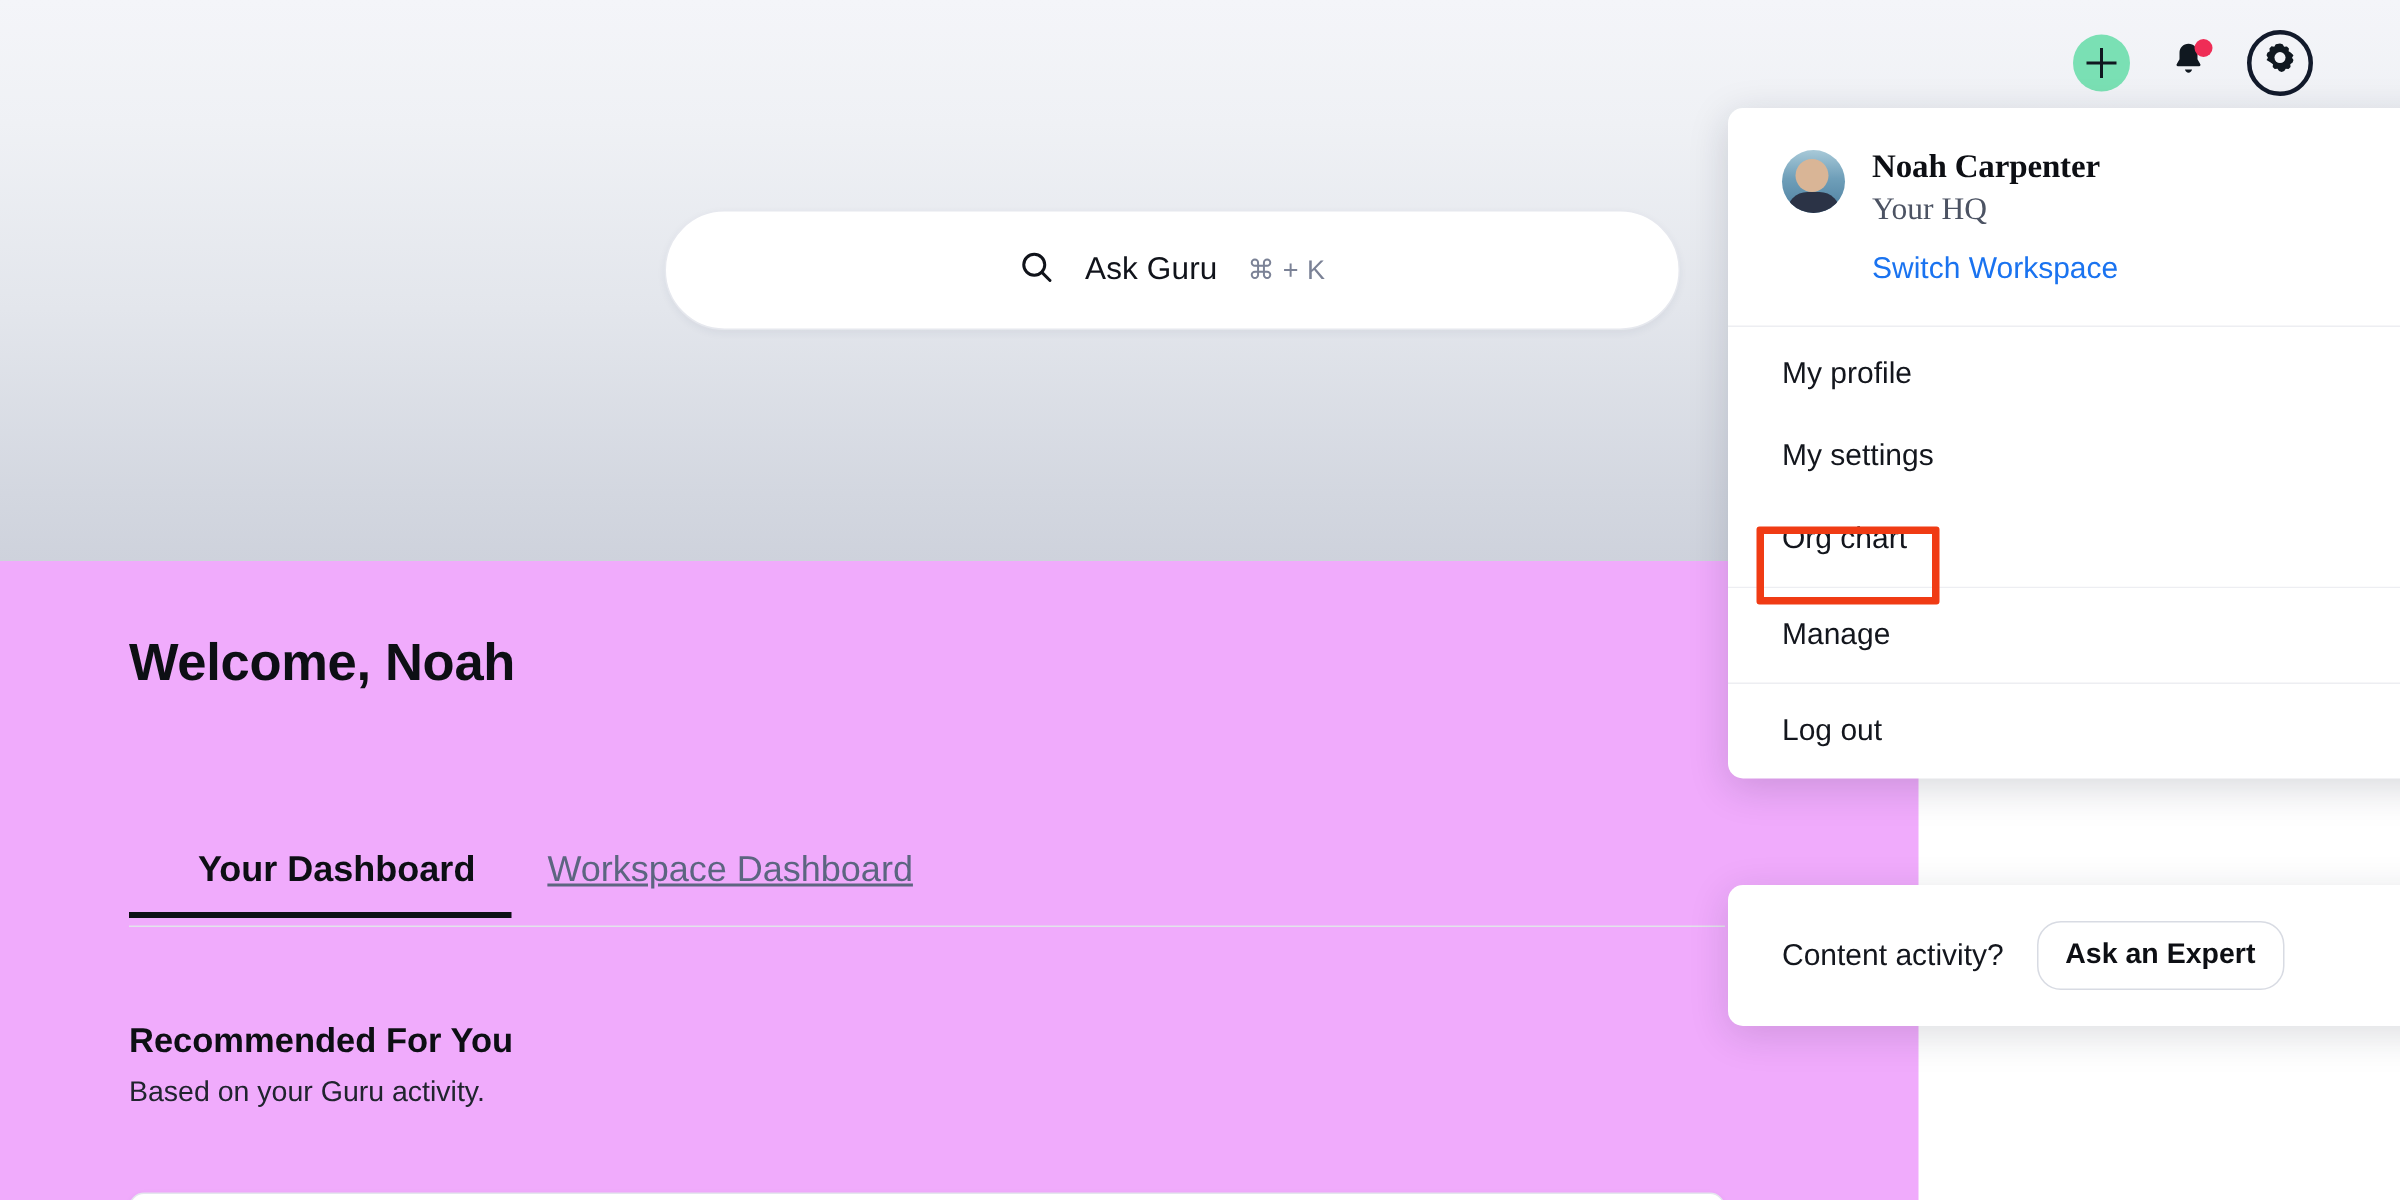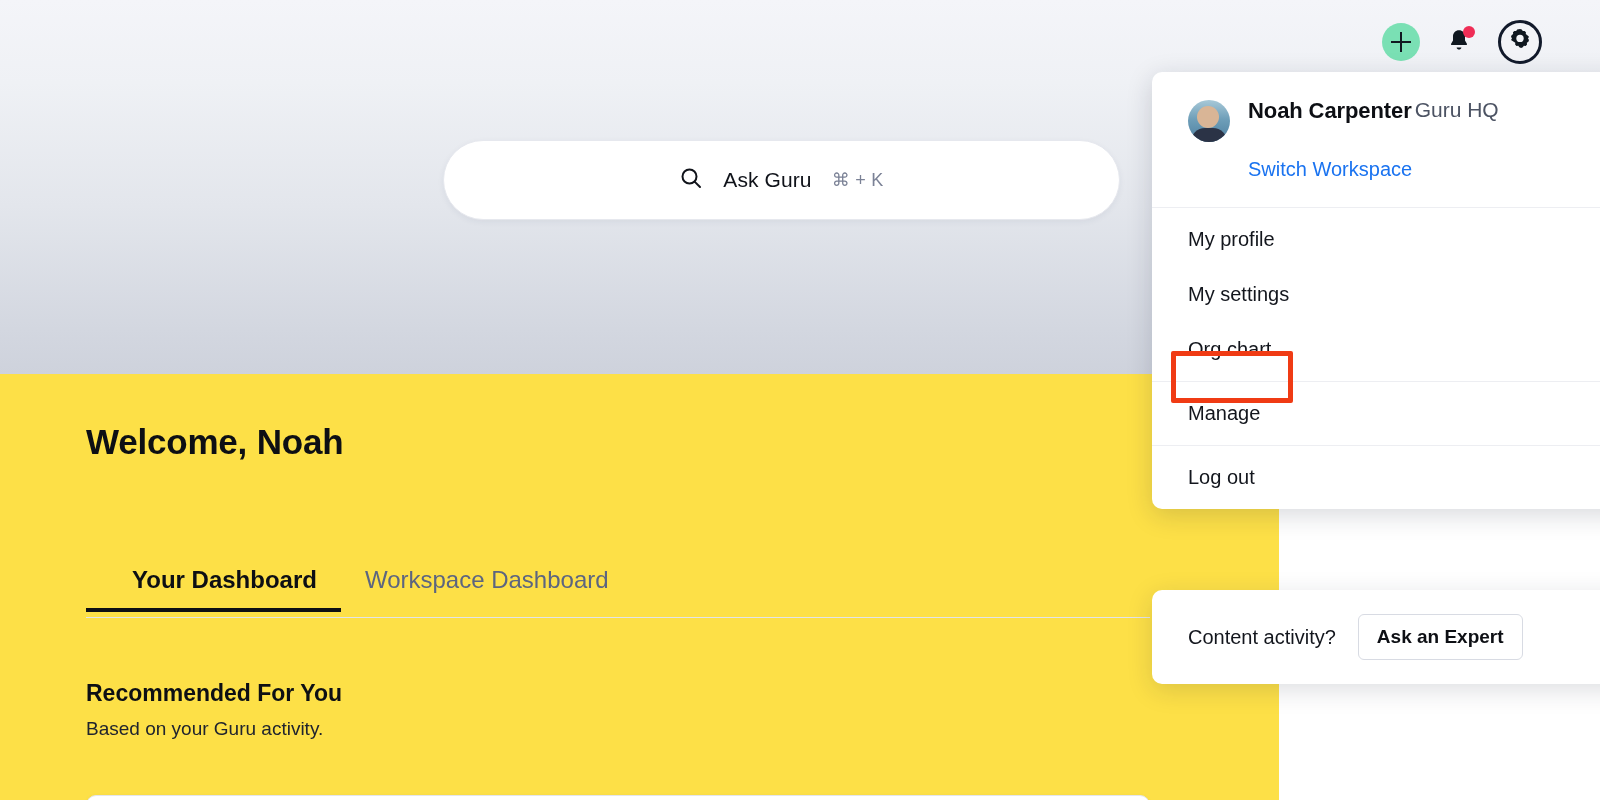--- a/index.html
+++ b/index.html
@@ -112,21 +112,21 @@
     letter-spacing: .3px;
   }
 
   
   .content {
     position: absolute;
     left: 0;
     top: 374px;
     width: 1279px;
     height: 426px;
-    background: #fde047;
+    background: #f0abfc;
   }
 
   .welcome-title {
     position: absolute;
     left: 86px;
     top: 48px;
     font-size: 35px;
     font-weight: bold;
     color: #0d0f14;
     letter-spacing: -.2px;
@@ -148,20 +148,21 @@
   }
   .tab:first-child { padding-left: 46px; }
   .tab.active {
     font-weight: bold;
     color: #0d0f14;
     border-bottom: 4px solid #0d0f14;
   }
   .tab.inactive {
     color: #5c6580;
     border-bottom: 4px solid transparent;
+    text-decoration: underline;
   }
 
   .tabs-divider {
     position: absolute;
     left: 86px;
     top: 243px;
     width: 1064px;
     height: 1px;
     background: #e2e4ea;
   }
@@ -234,21 +235,21 @@
     background: #d9b596;
   }
   .avatar::after {
     content: "";
     position: absolute;
     left: 3px; bottom: 0;
     width: 36px; height: 14px;
     border-radius: 16px 16px 0 0;
     background: #2b3346;
   }
-  .id-text { display: flex; gap: 3px; }
+  .id-text { display: flex; flex-direction: column; gap: 3px; font-family: Liberation Serif, serif; }
   .id-name {
     font-size: 22px;
     font-weight: bold;
     color: #0d0f14;
     letter-spacing: -.1px;
   }
   .id-org {
     font-size: 21px;
     color: #4c5363;
   }
@@ -309,21 +310,21 @@
     font-size: 20px;
     color: #13161d;
   }
   .expert-btn {
     font-family: "Liberation Sans", sans-serif;
     font-size: 19px;
     font-weight: bold;
     color: #0d0f14;
     background: #ffffff;
     border: 1px solid #d8dbe3;
-    border-radius: 6px;
+    border-radius: 16px;
     padding: 11px 18px;
     cursor: pointer;
     white-space: nowrap;
   }
 </style>
 </head>
 <body>
 
 <div id="app">
 
@@ -384,21 +385,21 @@
 
   </div>
 
   <div class="dropdown">
 
     <div class="dd-identity">
       <div class="id-row">
         <div class="avatar"></div>
         <div class="id-text">
           <div class="id-name">Noah Carpenter</div>
-          <div class="id-org">Guru HQ</div>
+          <div class="id-org">Your HQ</div>
         </div>
       </div>
       <a class="dd-switch">Switch Workspace</a>
     </div>
 
     <div class="dd-group">
       <div class="dd-item first-in-group">My profile</div>
       <div class="dd-item">My settings</div>
       <div class="dd-item highlighted last-in-group">Org chart</div>
     </div>

